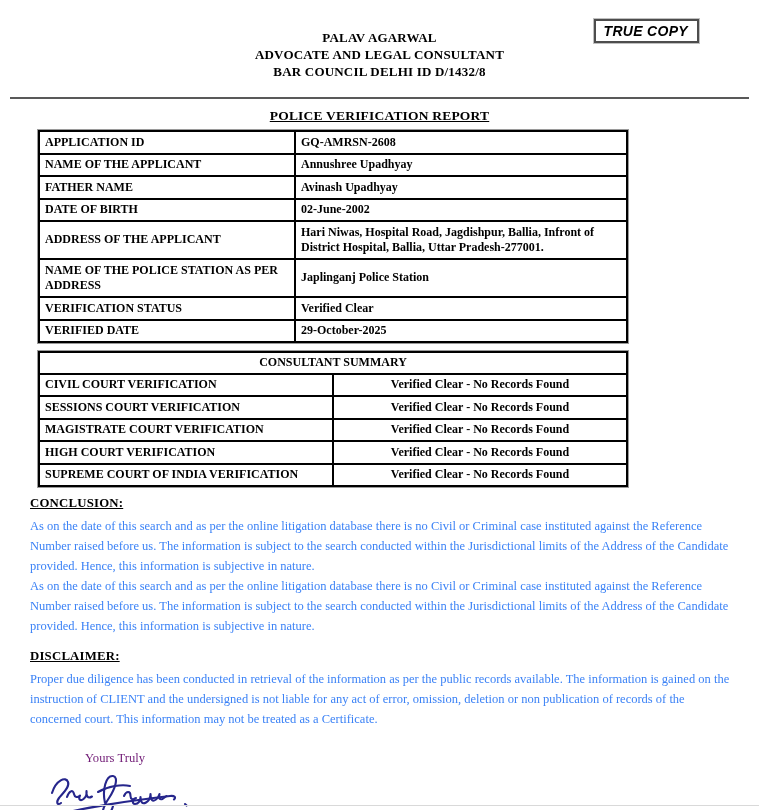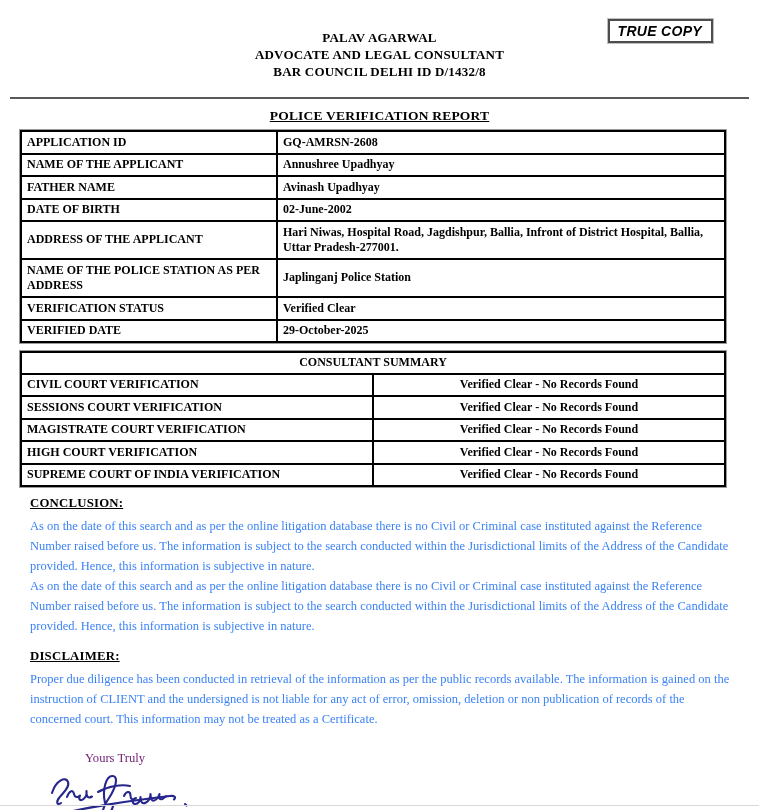--- a/index.html
+++ b/index.html
@@ -17,21 +17,21 @@
     text-align: center;
     padding-top: 29px;
     font-weight: bold;
     font-size: 13px;
     line-height: 17px;
     letter-spacing: 0.2px;
   }
   .true-copy-box {
     position: absolute;
     top: 19px;
-    right: 46px;
+    right: 60px;
     border: 2px solid #4d4d4d;
     outline: 1px solid #bfbfbf;
     padding: 2px 9px 2px 8px;
     font-family: "Liberation Sans", sans-serif;
     font-style: italic;
     font-weight: bold;
     font-size: 14px;
     letter-spacing: 0.3px;
     background: #ffffff;
   }
@@ -44,22 +44,22 @@
     text-align: center;
     font-size: 13.5px;
     font-weight: bold;
     text-decoration: underline;
     margin-top: 9px;
     letter-spacing: 0.2px;
   }
 
   
   table.doc-table {
-    margin: 6px 0 0 20px;
-    width: 706px;
+    margin: 6px 0 0 38px;
+    width: 590px;
     border-collapse: separate;
     border-spacing: 0;
     border: 1px solid #000;
     box-shadow: 0 0 0 1px #9a9a9a;
     table-layout: fixed;
   }
   table.doc-table td, table.doc-table th {
     border: 1px solid #000;
     font-size: 12px;
     font-weight: bold;

